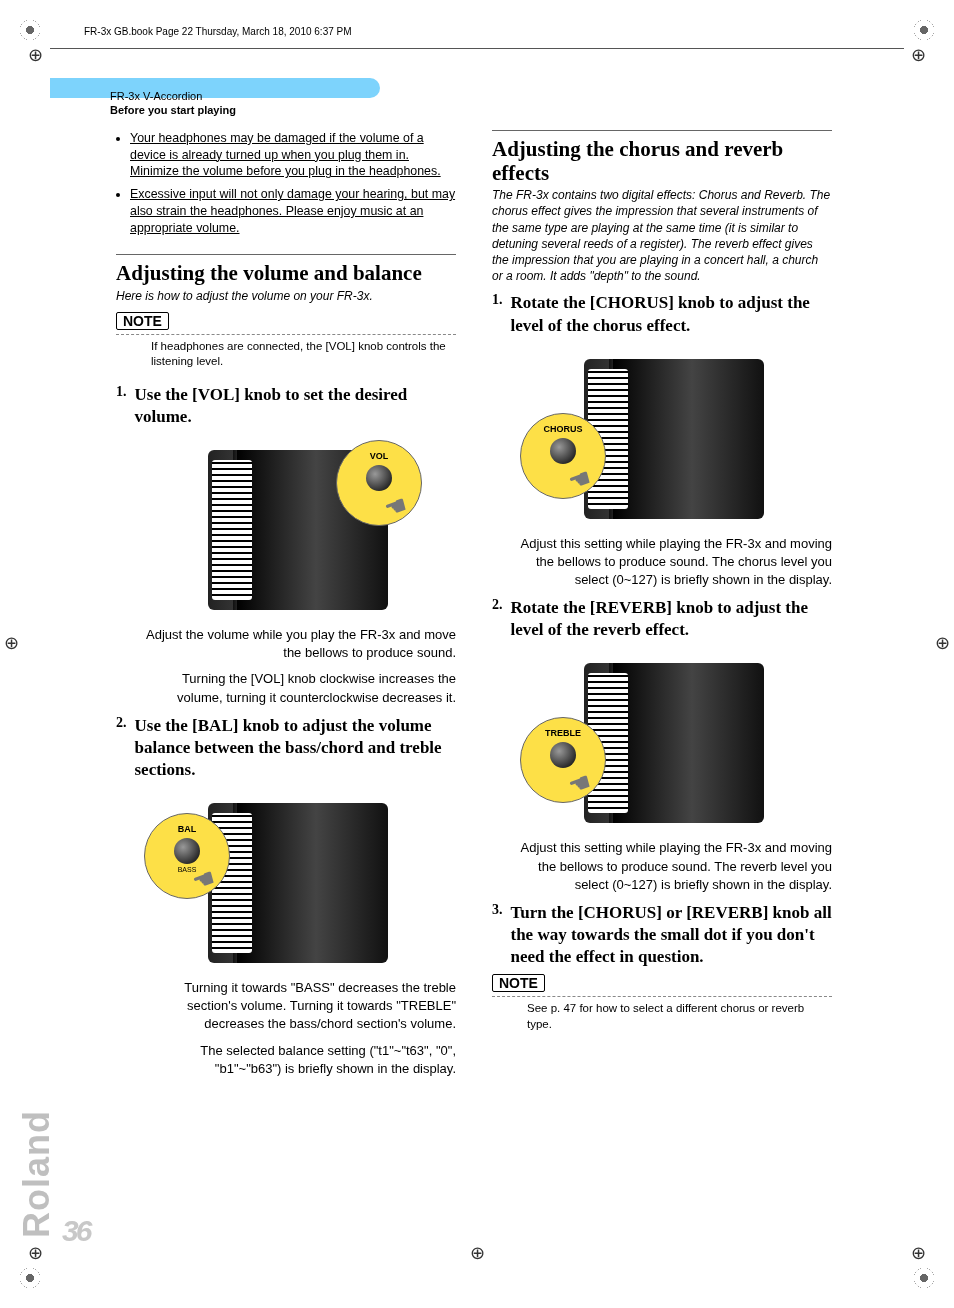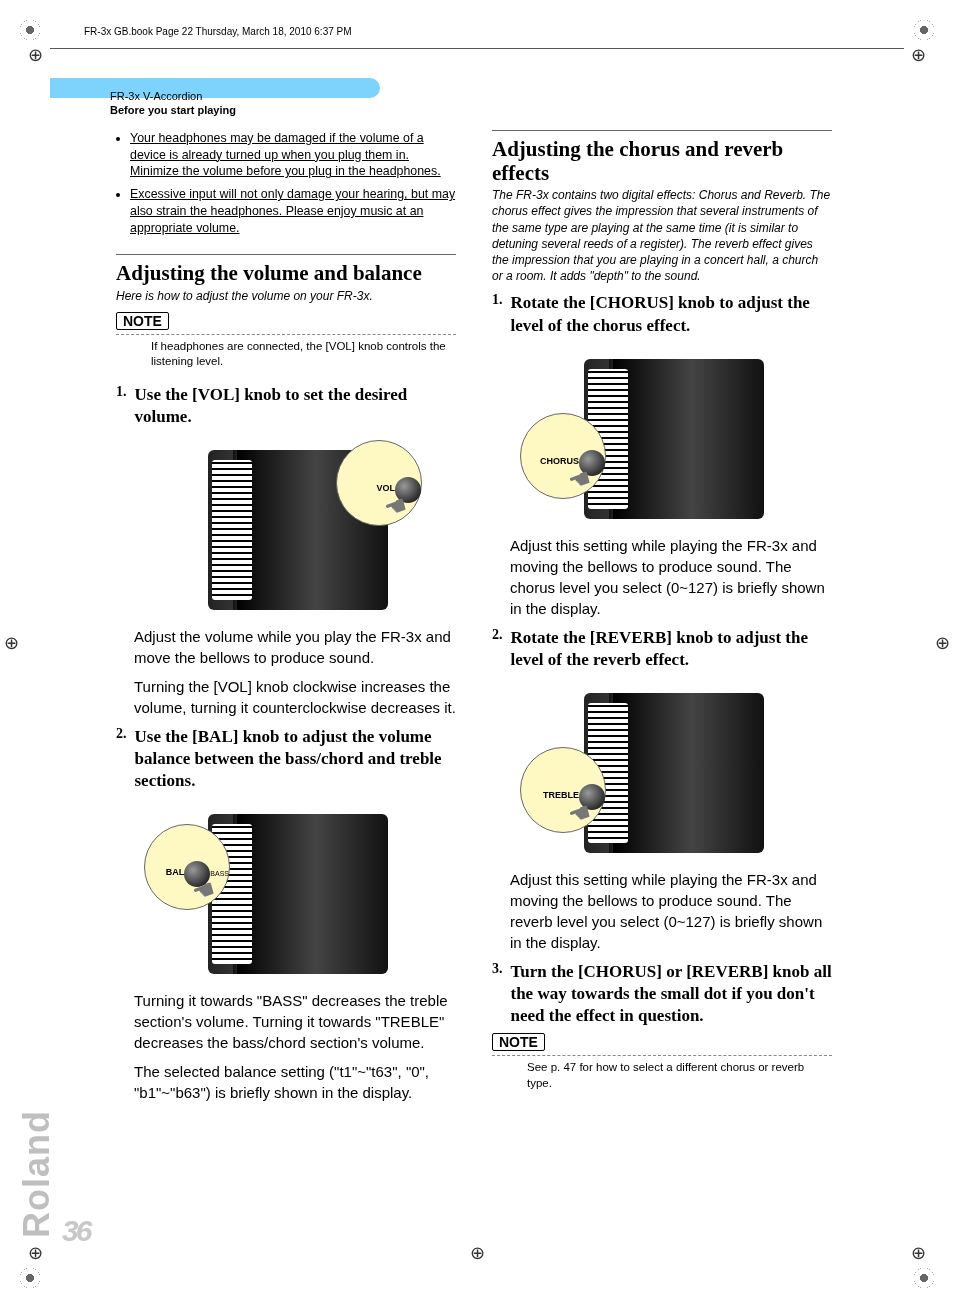--- a/index.html
+++ b/index.html
@@ -80,23 +80,24 @@
     font-family: Georgia, serif;
   }
   .step-head {
     font-weight: bold;
     font-size: 17px;
     line-height: 1.3;
     font-family: Georgia, serif;
   }
   .step-body {
     margin-left: 18px;
-    font-size: 15px;
+    font-size: 13px;
     line-height: 1.4;
     margin-bottom: 8px;
+    text-align: right;
   }
   .illus {
     margin: 8px 0 10px 36px;
     width: 270px;
     height: 180px;
     position: relative;
     background: #fff;
   }
   .illus .accordion {
     position: absolute;
@@ -110,22 +111,22 @@
     position: absolute;
     left: 4px; top: 10px; bottom: 10px; width: 40px;
     background: repeating-linear-gradient(0deg,#fff 0 4px,#000 4px 6px);
     border-radius: 3px;
   }
   .illus .callout {
     position: absolute;
     width: 86px; height: 86px;
     border: 1px solid #666;
     border-radius: 50%;
-    background: #fef9c3;
-    display: flex; flex-direction: row; align-items: center; justify-content: flex-end;
+    background: #fde047;
+    display: flex; flex-direction: column; align-items: center; justify-content: flex-start;
     font-size: 9px; font-weight: bold;
     padding-top: 10px;
     box-sizing: border-box;
   }
   .illus .callout .knob {
     width: 26px; height: 26px; border-radius: 50%;
     background: radial-gradient(circle at 35% 35%, #999, #000);
     margin-top: 4px;
   }
   .illus .callout .hand {

